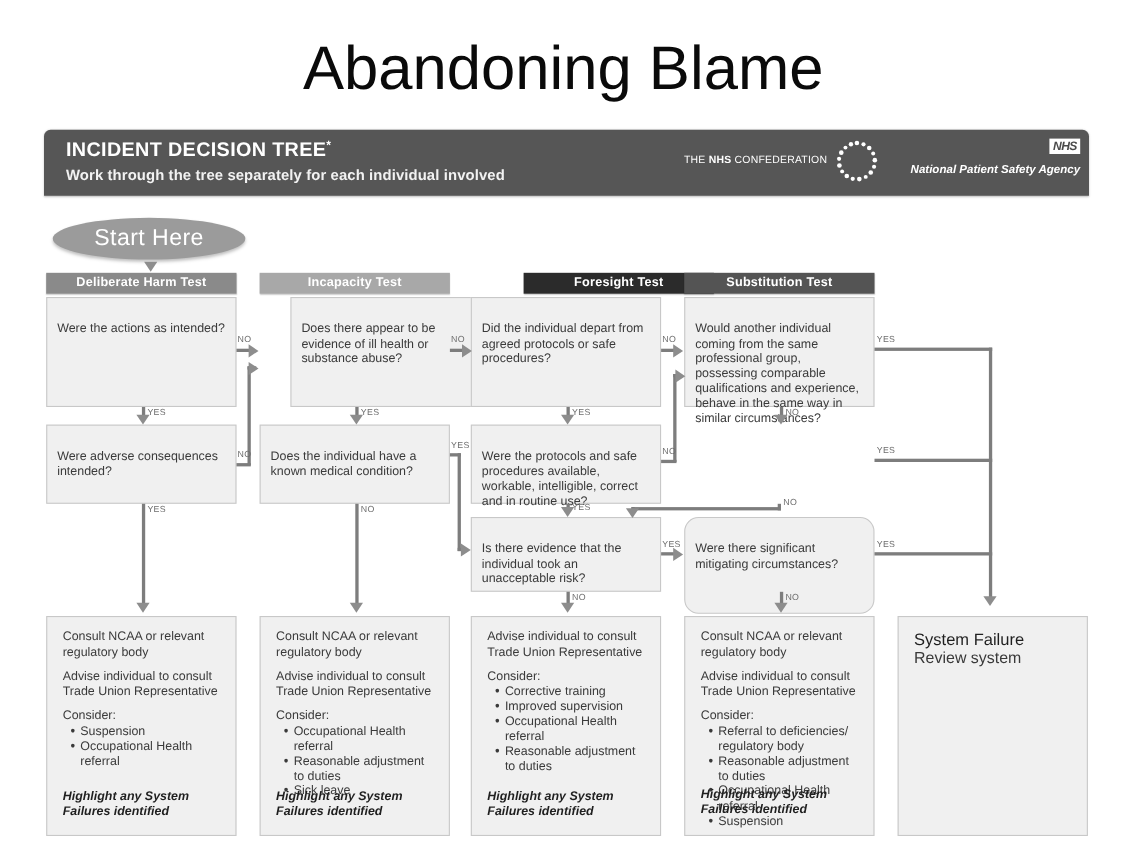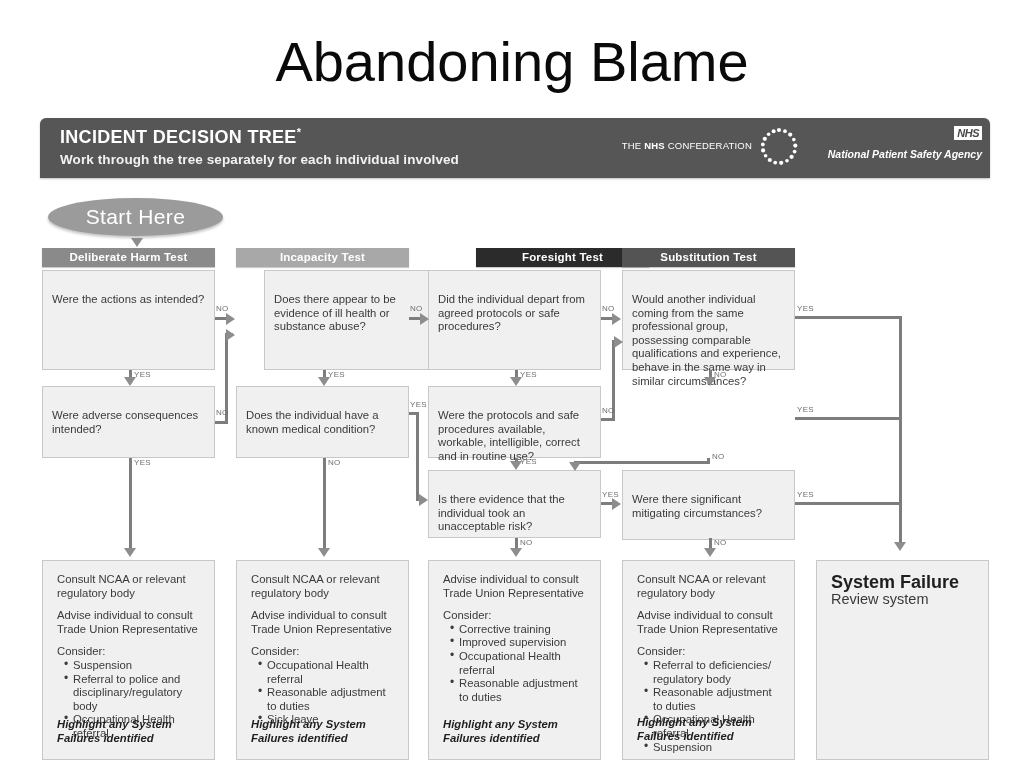--- a/index.html
+++ b/index.html
@@ -75,21 +75,21 @@
   }
   .node.outcome{padding:12px 10px 8px 14px;}
   .node p{margin:0 0 9px 0;}
   .node p:last-child{margin-bottom:0;}
   .node ul{margin:0;padding:0 0 0 9px;list-style:none;}
   .node ul li{position:relative;padding-left:7px;margin-bottom:0px;}
   .node ul li:before{
     content:"\2022";position:absolute;left:-2px;top:-1px;font-size:12px;color:#3a3a3a;
   }
   .node .hl{font-weight:bold;color:#1f1f1f;position:absolute;left:14px;bottom:14px;line-height:14px;font-style:italic;}
-  .node .sysfail{font-weight:bold;color:#1f1f1f;font-size:18px;line-height:18px;}
+  .node .sysfail{font-weight:normal;color:#1f1f1f;font-size:15px;line-height:18px;}
   .node .revsys{font-size:14.5px;line-height:17px;color:#3a3a3a;}
   
   .ln{position:absolute;background:#7d7d7d;}
   .ln.h{height:3px;}
   .ln.v{width:3px;}
   .arw{position:absolute;width:0;height:0;}
   .arw.down{border-left:6px solid transparent;border-right:6px solid transparent;border-top:9px solid #8d8d8d;}
   .arw.right{border-top:6px solid transparent;border-bottom:6px solid transparent;border-left:9px solid #8d8d8d;}
   .lbl{
     position:absolute;font-size:8px;color:#6e6e6e;letter-spacing:.3px;
@@ -170,32 +170,31 @@
     <p>Does the individual have a known medical condition?</p>
   </div>
   <div class="node" style="left:388px;top:268px;width:173px;height:72px;">
     <p>Were the protocols and safe procedures available, workable, intelligible, correct and in routine use?</p>
   </div>
 
   
   <div class="node" style="left:388px;top:352px;width:173px;height:68px;">
     <p>Is there evidence that the individual took an unacceptable risk?</p>
   </div>
-  <div class="node" style="left:582px;top:352px;width:173px;height:70px;">
+  <div class="node" style="left:582px;top:352px;width:173px;height:88px;border-radius:13px;">
     <p>Were there significant mitigating circumstances?</p>
   </div>
 
   
   <div class="node outcome" style="left:2px;top:442px;width:173px;height:200px;">
     <p>Consult NCAA or relevant regulatory body</p>
     <p>Advise individual to consult Trade Union Representative</p>
     <p style="margin-bottom:0;">Consider:</p>
     <ul>
       <li>Suspension</li>
-      <li>Referral to police and disciplinary/regulatory body</li>
       <li>Occupational Health referral</li>
     </ul>
     <div class="hl">Highlight any System Failures identified</div>
   </div>
 
   <div class="node outcome" style="left:196px;top:442px;width:173px;height:200px;">
     <p>Consult NCAA or relevant regulatory body</p>
     <p>Advise individual to consult Trade Union Representative</p>
     <p style="margin-bottom:0;">Consider:</p>
     <ul>

